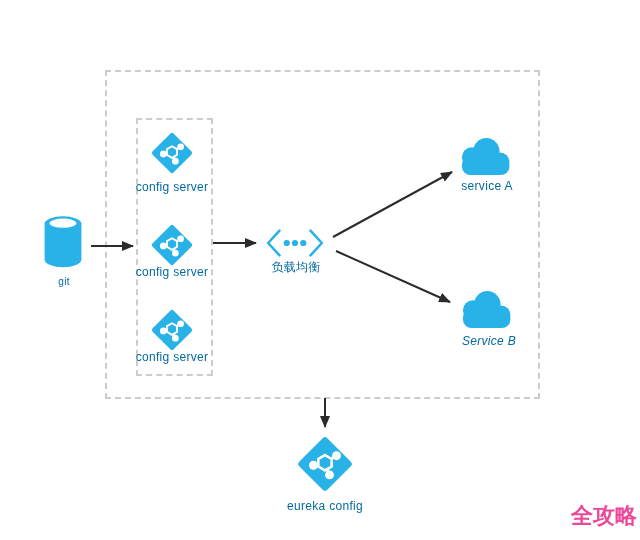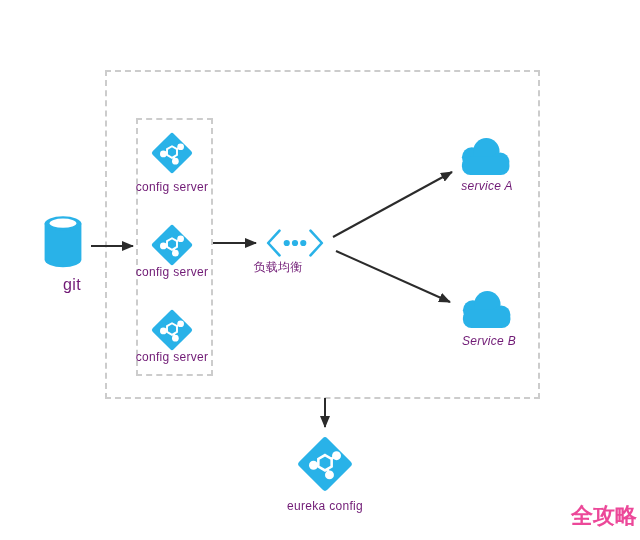--- a/index.html
+++ b/index.html
@@ -15,31 +15,31 @@
     position: absolute;
     border: 2px dashed #cccccc;
     background: transparent;
   }
   #outer-box { left: 105px; top: 70px; width: 431px; height: 325px; }
   #inner-box { left: 136px; top: 118px; width: 73px; height: 254px; }
   .node-icon { position: absolute; }
   .node-label {
     position: absolute;
     font-size: 12px;
-    color: #701a75;
+    color: #0369a1;
     text-align: center;
     white-space: nowrap;
     letter-spacing: 0.3px;
   }
-  #lbl-git        { left: 44px;  top: 276px; width: 56px;  font-size: 16px; }
+  #lbl-git        { left: 36px;  top: 276px; width: 56px;  font-size: 10px; }
   #lbl-config-1   { left: 130px; top: 180px; width: 84px; }
   #lbl-config-2   { left: 130px; top: 265px; width: 84px; }
   #lbl-config-3   { left: 130px; top: 350px; width: 84px; }
-  #lbl-lb         { left: 236px; top: 259px; width: 84px; }
-  #lbl-service-a  { left: 447px; top: 179px; width: 80px; font-style: italic; }
+  #lbl-lb         { left: 254px; top: 259px; width: 84px; }
+  #lbl-service-a  { left: 447px; top: 179px; width: 80px; }
   #lbl-service-b  { left: 449px; top: 334px; width: 80px; font-style: italic; }
   #lbl-eureka     { left: 265px; top: 499px; width: 120px; }
   #arrows {
     position: absolute; left: 0; top: 0;
     width: 640px; height: 540px;
     pointer-events: none;
   }
   .watermark {
     position: absolute;
     left: 571px; top: 501px;

